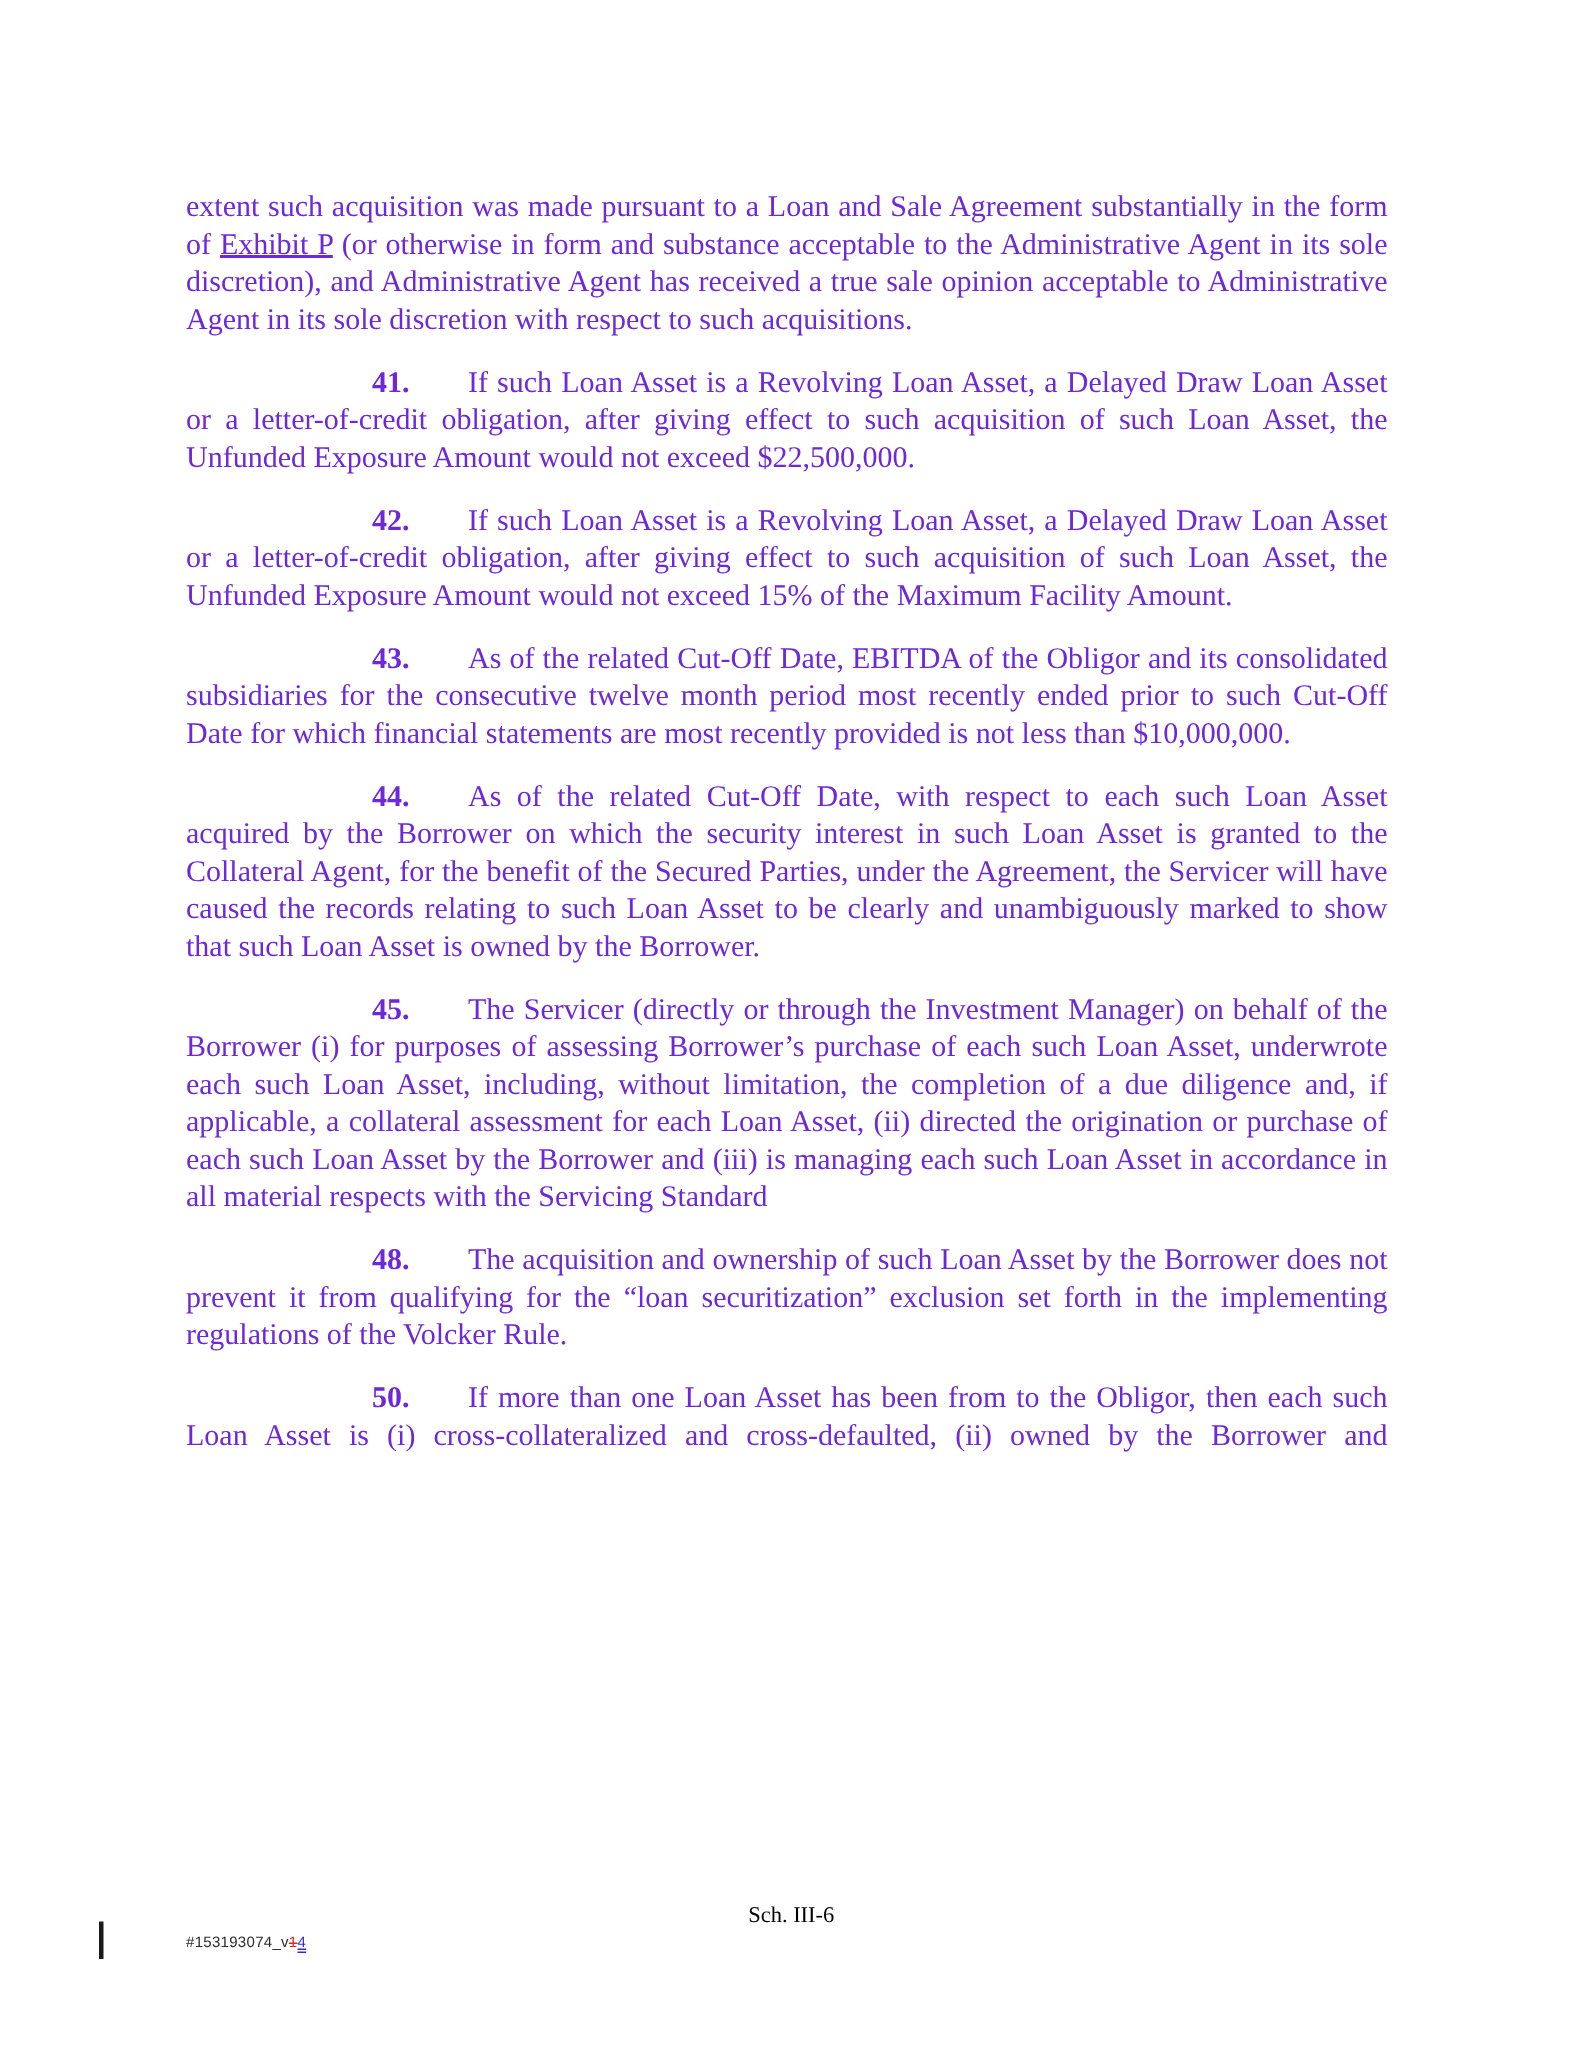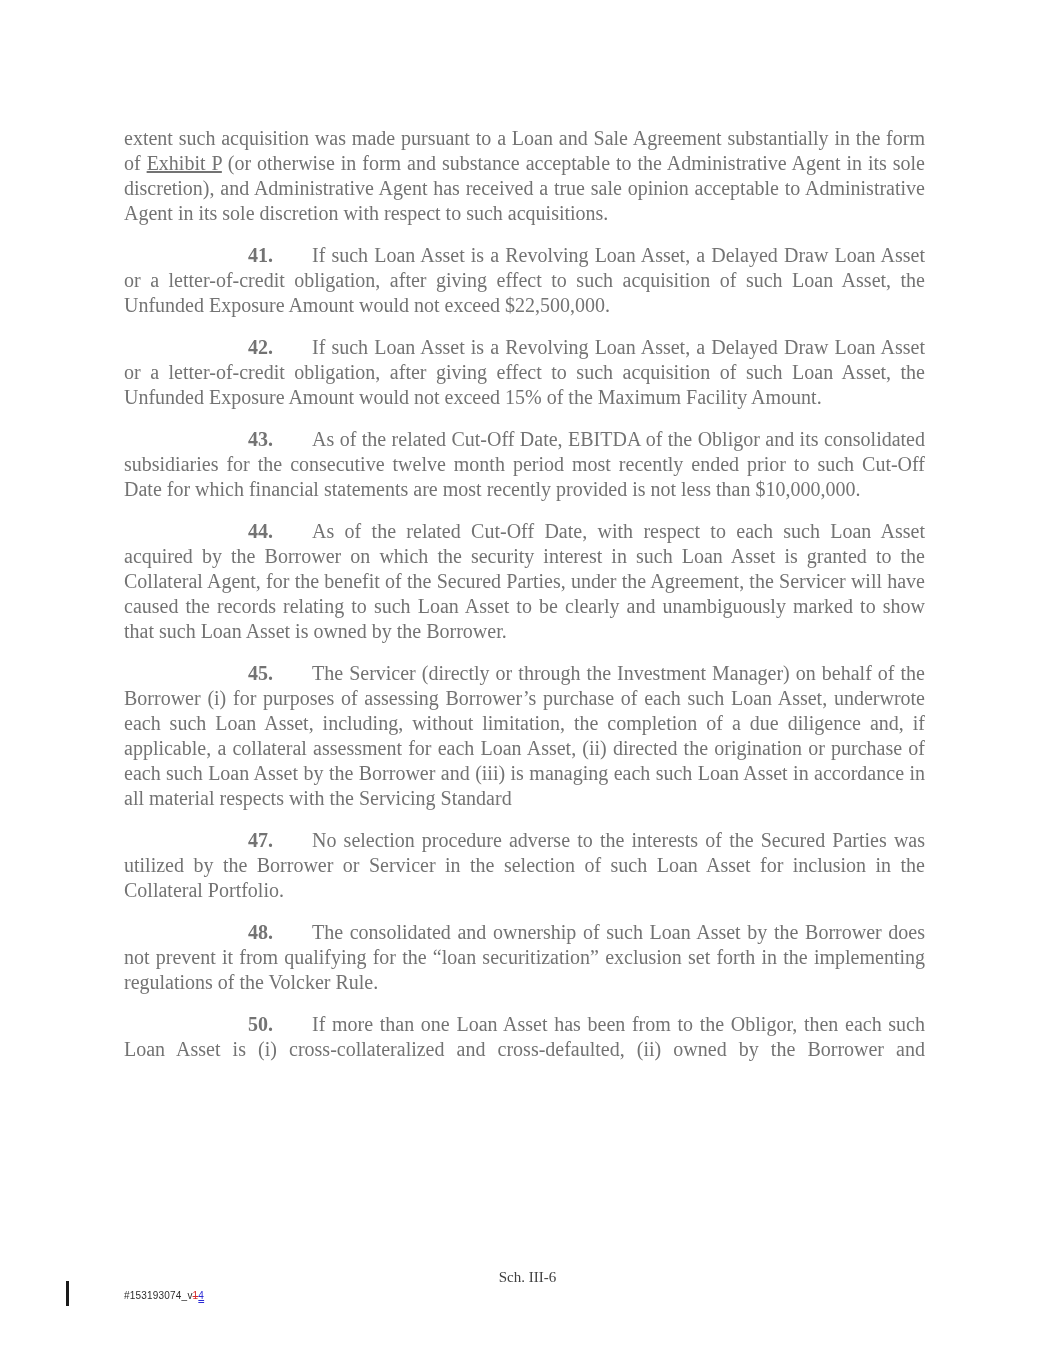--- a/index.html
+++ b/index.html
@@ -11,21 +11,21 @@
     overflow: hidden;
   }
   .content {
     position: absolute;
     left: 124px;
     top: 126px;
     width: 801px;
     font-family: "Liberation Serif", serif;
     font-size: 20px;
     line-height: 25px;
-    color: #737373;
+    color: #6d28d9;
   }
   .content p {
     margin: 0 0 17px 0;
     text-align: justify;
   }
   .num-para { text-indent: 124px; }
   .pnum {
     display: inline-block;
     width: 64px;
     text-indent: 0;
@@ -35,21 +35,21 @@
   .justify-last { text-align-last: justify; }
   .footer-center {
     position: absolute;
     top: 1268px;
     left: 0;
     width: 1055px;
     text-align: center;
     font-family: "Liberation Serif", serif;
     font-size: 15px;
     line-height: 18px;
-    color: #404040;
+    color: #000000;
   }
   .doc-id {
     position: absolute;
     top: 1287px;
     left: 124px;
     font-family: "Liberation Sans", sans-serif;
     font-size: 10px;
     line-height: 17px;
     color: #2b2b2b;
     letter-spacing: 0.2px;
@@ -83,23 +83,22 @@
 
   <p class="num-para"><span class="pnum">42.</span><span>If such Loan Asset is a Revolving Loan Asset, a Delayed Draw Loan Asset or a letter-of-credit obligation, after giving effect to such acquisition of such Loan Asset, the Unfunded Exposure Amount would not exceed 15% of the Maximum Facility Amount.</span></p>
 
   <p class="num-para"><span class="pnum">43.</span><span>As of the related Cut-Off Date, EBITDA of the Obligor and its consolidated subsidiaries for the consecutive twelve month period most recently ended prior to such Cut-Off Date for which financial statements are most recently provided is not less than $10,000,000.</span></p>
 
   <p class="num-para"><span class="pnum">44.</span><span>As of the related Cut-Off Date, with respect to each such Loan Asset acquired by the Borrower on which the security interest in such Loan Asset is granted to the Collateral Agent, for the benefit of the Secured Parties, under the Agreement, the Servicer will have caused the records relating to such Loan Asset to be clearly and unambiguously marked to show that such Loan Asset is owned by the Borrower.</span></p>
 
   <p class="num-para"><span class="pnum">45.</span><span>The Servicer (directly or through the Investment Manager) on behalf of the Borrower (i) for purposes of assessing Borrower’s purchase of each such Loan Asset, underwrote each such Loan Asset, including, without limitation, the completion of a due diligence and, if applicable, a collateral assessment for each Loan Asset, (ii) directed the origination or purchase of each such Loan Asset by the Borrower and (iii) is managing each such Loan Asset in accordance in all material respects with the Servicing Standard</span></p>
 
 
-  <p class="num-para"><span class="pnum">47.</span><span>No selection procedure adverse to the interests of the Secured Parties was utilized by the Borrower or Servicer in the selection of such Loan Asset for inclusion in the Collateral Portfolio.</span></p>
 
-  <p class="num-para"><span class="pnum">48.</span><span>The consolidated and ownership of such Loan Asset by the Borrower does not prevent it from qualifying for the “loan securitization” exclusion set forth in the implementing regulations of the Volcker Rule.</span></p>
+  <p class="num-para"><span class="pnum">48.</span><span>The acquisition and ownership of such Loan Asset by the Borrower does not prevent it from qualifying for the “loan securitization” exclusion set forth in the implementing regulations of the Volcker Rule.</span></p>
 
 
   <p class="num-para justify-last"><span class="pnum">50.</span><span>If more than one Loan Asset has been from to the Obligor, then each such Loan Asset is (i) cross-collateralized and cross-defaulted, (ii) owned by the Borrower and</span></p>
 
 </div>
 
 <div class="footer-center">Sch. III-6</div>
 
 <div class="change-bar"></div>
 

